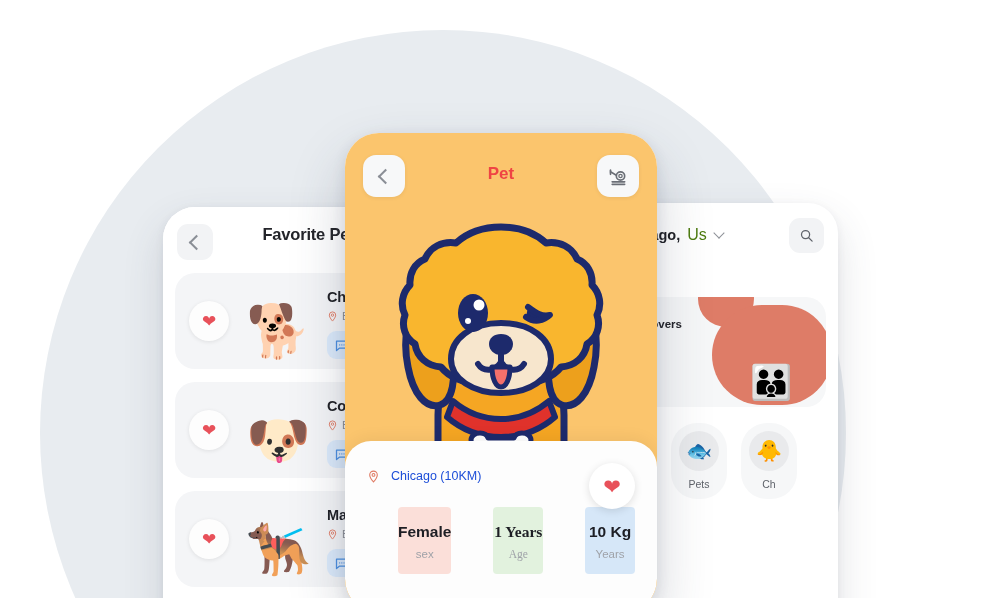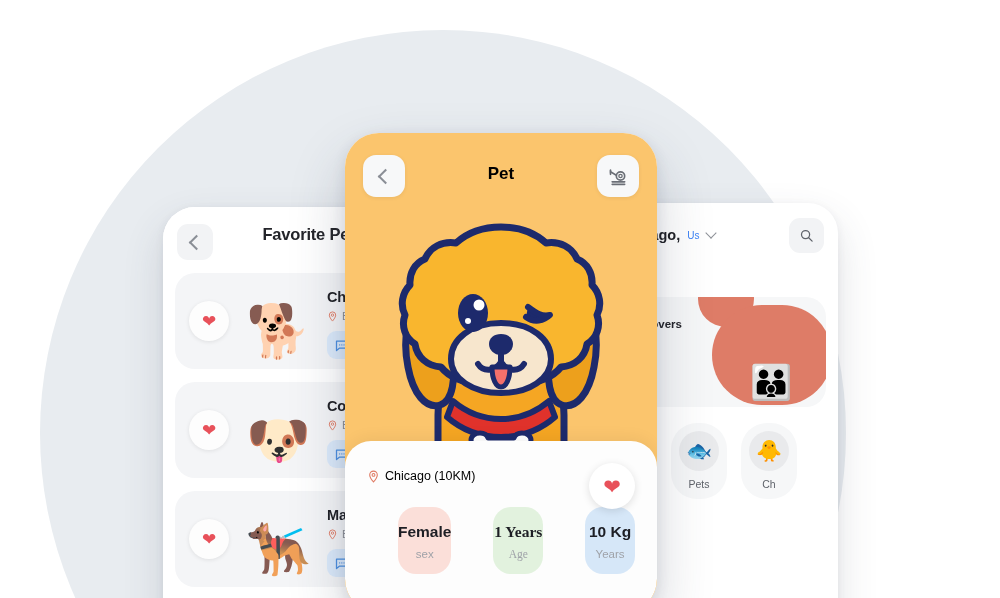--- a/index.html
+++ b/index.html
@@ -88,21 +88,21 @@
   #phone-right{
     left:585px; top:203px; width:253px; height:440px;
     border-radius:30px;
   }
   .r-header{
     display:flex;align-items:center;
     height:64px;padding:0 14px 0 16px;gap:8px;
   }
   .r-loc{display:flex;align-items:center;gap:5px;flex:1;}
   .r-city{font-size:14.5px;font-weight:700;color:#1e1f24;}
-  .r-country{font-size:10px;color:#3b82f6;margin-left:2px;}
+  .r-country{font-size:16px;color:#4d7c0f;margin-left:2px;}
   .caret{width:7px;height:7px;border-right:1.6px solid #8d9097;border-bottom:1.6px solid #8d9097;transform:rotate(45deg);margin:-4px 0 0 3px;}
   .search-btn{
     width:35px;height:35px;border-radius:11px;background:#f2f3f5;
     display:flex;align-items:center;justify-content:center;flex:0 0 auto;
   }
   .greet{padding:0 16px;font-size:14px;font-weight:700;color:#1e1f24;}
   .banner{
     position:relative;margin:14px 12px 0 12px;height:110px;
     background:#f6f7f8;border-radius:20px;overflow:hidden;
   }
@@ -149,43 +149,43 @@
   .c-topbar{position:absolute;left:0;right:0;top:22px;height:42px;}
   .c-btn{
     position:absolute;width:42px;height:42px;border-radius:13px;
     background:#f7f8f9;display:flex;align-items:center;justify-content:center;
     box-shadow:0 1px 4px rgba(0,0,0,.07);
   }
   .c-back{left:18px;top:0;}
   .c-share{right:18px;top:0;}
   .c-title{
     position:absolute;left:0;right:0;top:9px;text-align:center;
-    font-size:17px;font-weight:700;color:#000000;
+    font-size:17px;font-weight:700;color:#ef4444;
   }
   .dog-wrap{
     position:absolute;left:0;right:0;top:72px;height:320px;
     display:flex;align-items:flex-start;justify-content:center;
   }
   .c-sheet{
     position:absolute;left:0;right:0;bottom:0;height:172px;
     background:#fdfdfd;border-radius:26px 26px 34px 34px;
     box-shadow:0 -3px 16px rgba(0,0,0,.06);
     padding:22px 22px 0 22px;box-sizing:border-box;
   }
   .pet-title{font-size:17px;font-weight:700;color:#1d1e24;letter-spacing:-.2px;}
-  .pet-sub{display:flex;align-items:center;gap:5px;margin-top:6px;font-size:12.5px;color:#000000;}
+  .pet-sub{display:flex;align-items:center;gap:11px;margin-top:6px;font-size:12.5px;color:#1d4ed8;}
   .big-heart{
     position:absolute;right:22px;top:22px;width:46px;height:46px;border-radius:50%;
     background:#ffffff;box-shadow:0 2px 8px rgba(0,0,0,.12);
     display:flex;align-items:center;justify-content:center;
   }
   .big-heart .heart{font-size:21px;}
   .stats{display:flex;gap:11px;margin-top:24px;}
   .stat{
-    flex:1;border-radius:18px;padding:16px 0 14px 0;text-align:center;margin-left:31px;
+    flex:1;border-radius:4px;padding:16px 0 14px 0;text-align:center;margin-left:31px;
   }
   .stat-v{font-size:15.5px;font-weight:700;color:#1d1e24;}
   .stat-l{font-size:11.5px;color:#9fa2a8;margin-top:7px;}
 </style>
 </head>
 <body>
 
 <div class="stage">
 
   <div class="backdrop" style="background: rgb(232, 236, 240);"></div>

